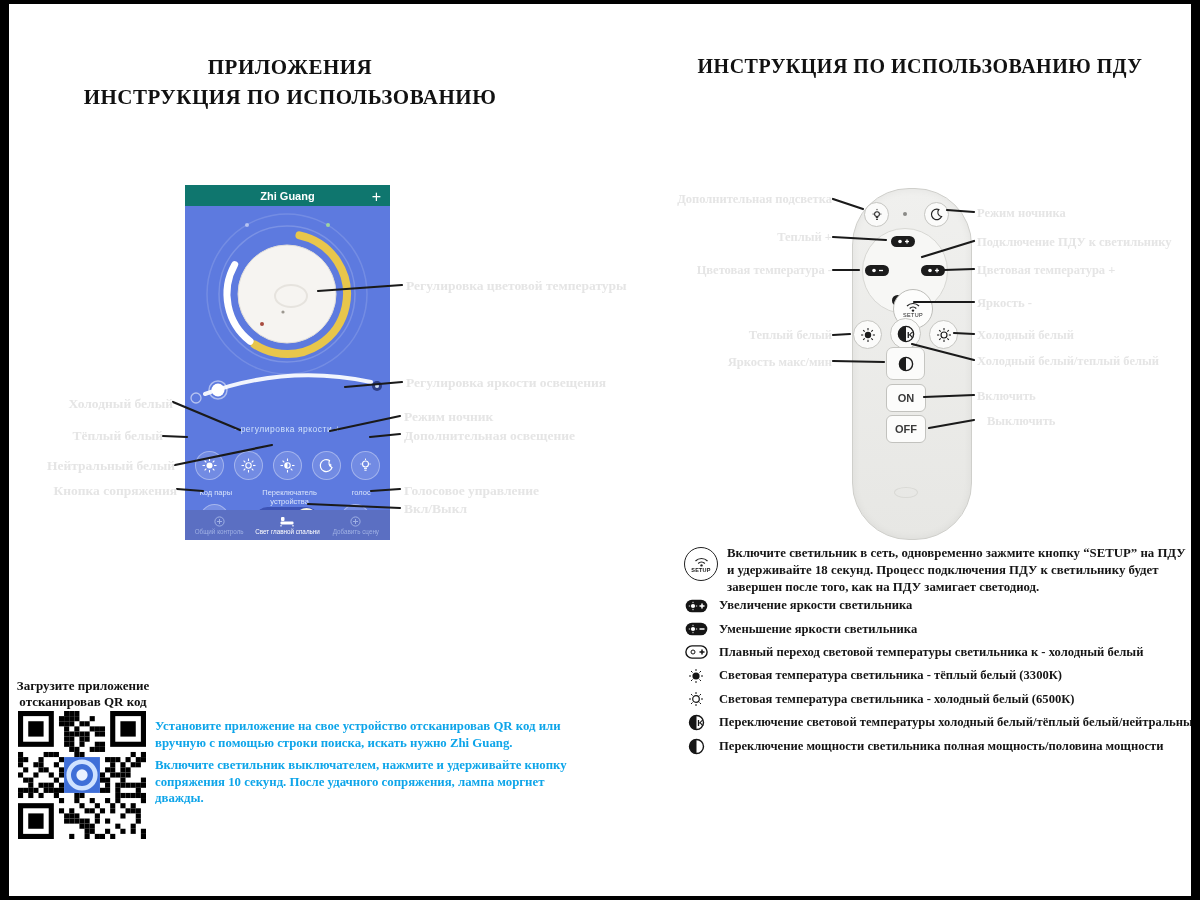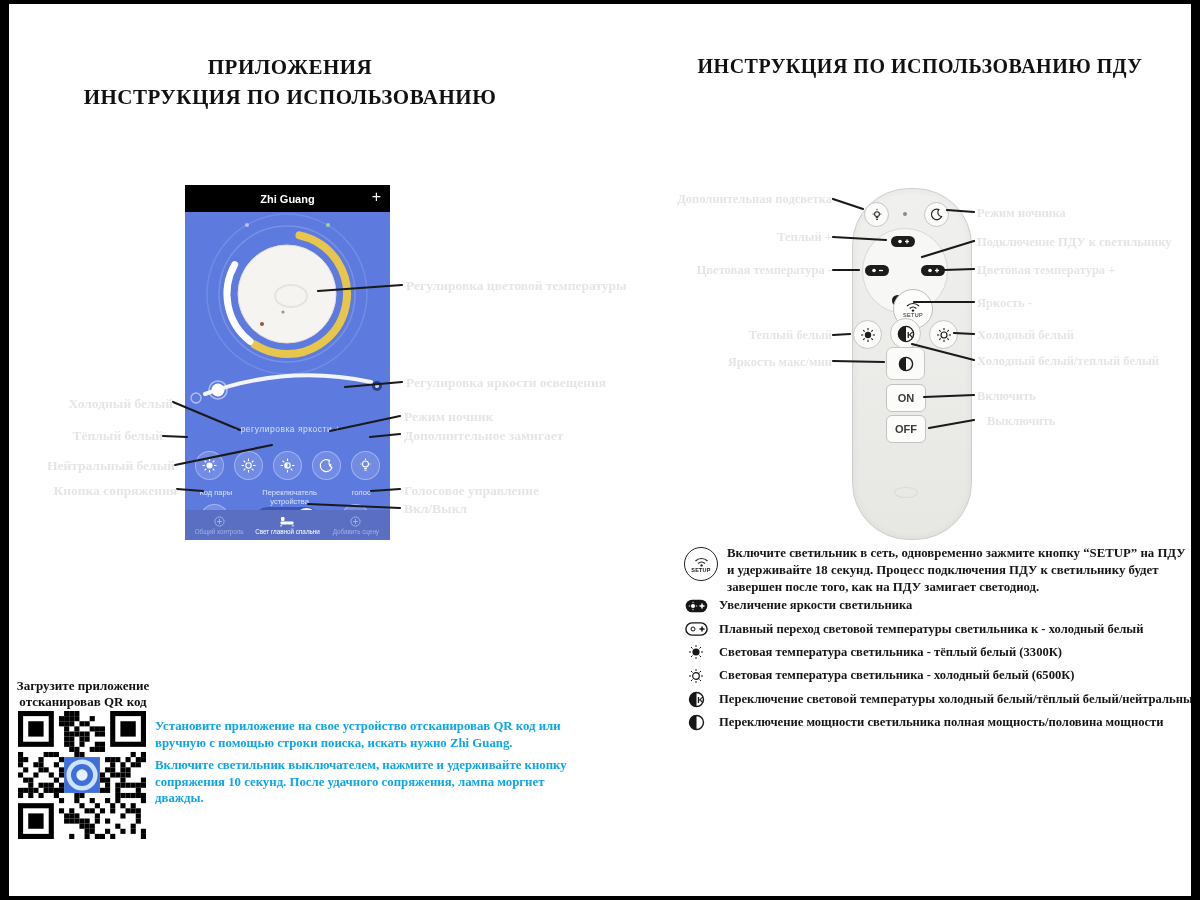--- a/index.html
+++ b/index.html
@@ -10,21 +10,21 @@
   #title-left{left:60px;top:52px;width:460px;font-size:21px;line-height:1.45;}
   #title-right{left:660px;top:55px;width:520px;font-size:20px;}
   
   .lbl{position:absolute;font-weight:700;color:#e5e5e5;font-size:13.5px;white-space:nowrap;z-index:6;}
   .lbl.r{text-align:right;}
   .lbl.sm{font-size:12.5px;}
   
   #lines{position:absolute;left:0;top:0;z-index:5;pointer-events:none;}
   
   .phone{position:absolute;left:185px;top:185px;width:205px;height:355px;background:#5d7adf;z-index:1;}
-  .phone-header{position:absolute;left:0;top:0;right:0;height:27px;background:#000000;color:#fff;display:flex;align-items:center;justify-content:center;font-family:"Liberation Sans",sans-serif;font-size:11px;font-weight:700;}
+  .phone-header{position:absolute;left:0;top:0;right:0;height:21px;background:#0f766e;color:#fff;display:flex;align-items:center;justify-content:center;font-family:"Liberation Sans",sans-serif;font-size:11px;font-weight:700;}
   .phone-plus{position:absolute;right:9px;top:3px;color:#fff;font-size:16px;font-weight:400;font-family:"Liberation Sans",sans-serif;}
   .phone-main{position:absolute;left:0;top:27px;right:0;bottom:30px;overflow:hidden;}
   .hint{position:absolute;left:0;top:212px;width:100%;text-align:center;color:#cfe0fa;font-size:8.5px;font-family:"Liberation Sans",sans-serif;letter-spacing:.5px;}
   .btnrow{position:absolute;left:0;top:239px;width:100%;display:flex;justify-content:space-evenly;}
   .cbtn{width:27px;height:27px;border-radius:50%;background:rgba(255,255,255,.13);border:1px solid rgba(255,255,255,.35);display:flex;align-items:center;justify-content:center;}
   .lblrow{position:absolute;left:0;top:276px;width:100%;display:flex;color:#d9e4fb;font-size:7.5px;font-family:"Liberation Sans",sans-serif;}
   .lblrow span:nth-child(1){width:30%;text-align:center;}
   .lblrow span:nth-child(2){width:42%;text-align:center;}
   .lblrow span:nth-child(3){width:28%;text-align:center;}
   .pairbtn,.micbtn{position:absolute;top:292px;width:27px;height:27px;border-radius:50%;background:rgba(255,255,255,.16);border:1px solid rgba(255,255,255,.35);display:flex;align-items:center;justify-content:center;}
@@ -210,21 +210,21 @@
   </div>
 </div>
 
 <div class="lbl r" style="right:1027px;top:396px">Холодный белый</div>
 <div class="lbl r" style="right:1037px;top:428px">Тёплый белый</div>
 <div class="lbl r" style="right:1025px;top:458px">Нейтральный белый</div>
 <div class="lbl r" style="right:1023px;top:483px">Кнопка сопряжения</div>
 <div class="lbl" style="left:406px;top:278px">Регулировка цветовой температуры</div>
 <div class="lbl" style="left:406px;top:375px">Регулировка яркости освещения</div>
 <div class="lbl" style="left:404px;top:409px">Режим ночник</div>
-<div class="lbl" style="left:404px;top:428px">Дополнительное замигает</div>
+<div class="lbl" style="left:404px;top:428px">Дополнительная освещение</div>
 <div class="lbl" style="left:404px;top:483px">Голосовое управление</div>
 <div class="lbl" style="left:404px;top:501px">Вкл/Выкл</div>
 
 <div class="remote">
   <div class="rbtn" style="left:11px;top:13px;width:23px;height:23px">
     <svg width="14" height="14" viewBox="0 0 15 15">
         <circle cx="7.5" cy="6.5" r="2.6" fill="none" stroke="#222" stroke-width="1.1"></circle>
         <line x1="6.2" y1="10.3" x2="8.8" y2="10.3" stroke="#222" stroke-width="1.1"></line>
         <line x1="6.6" y1="12.2" x2="8.4" y2="12.2" stroke="#222" stroke-width="1.1"></line>
         <line x1="7.5" y1="1" x2="7.5" y2="2.4" stroke="#222" stroke-width="1"></line>
@@ -358,20 +358,36 @@
             <line x1="8" y1="2.8" x2="8" y2="4.1"></line>
             <line x1="8" y1="9.9" x2="8" y2="11.2"></line>
             <line x1="3.8" y1="7" x2="5.1" y2="7"></line>
             <line x1="10.9" y1="7" x2="12.2" y2="7"></line>
           </g>
           <line x1="14.5" y1="7" x2="19.5" y2="7" stroke="#fff" stroke-width="1.5"></line>
           <line x1="17" y1="4.5" x2="17" y2="9.5" stroke="#fff" stroke-width="1.5"></line>
         </svg>
       </span>
     <span class="leg-tx">Увеличение яркости светильника</span>
+  </div>
+  <div class="leg-row">
+    <span class="leg-ic">
+        <svg width="23" height="14" viewBox="0 0 23 14">
+          <rect x="0.7" y="0.7" width="21.6" height="12.6" rx="6.3" fill="#151515"></rect>
+          <circle cx="8" cy="7" r="2.1" fill="#fff"></circle>
+          <g stroke="#fff" stroke-width=".9">
+            <line x1="8" y1="2.8" x2="8" y2="4.1"></line>
+            <line x1="8" y1="9.9" x2="8" y2="11.2"></line>
+            <line x1="3.8" y1="7" x2="5.1" y2="7"></line>
+            <line x1="10.9" y1="7" x2="12.2" y2="7"></line>
+          </g>
+          <line x1="14.5" y1="7" x2="19.5" y2="7" stroke="#fff" stroke-width="1.5"></line>
+        </svg>
+      </span>
+    <span class="leg-tx">Уменьшение яркости светильника</span>
   </div>
   <div class="leg-row">
     <span class="leg-ic">
         <svg width="23" height="14" viewBox="0 0 23 14">
           <rect x="0.9" y="0.9" width="21.2" height="12.2" rx="6.1" fill="#fff" stroke="#151515" stroke-width="1.4"></rect>
           <circle cx="8" cy="7" r="2" fill="none" stroke="#151515" stroke-width="1"></circle>
           <line x1="14.5" y1="7" x2="19.5" y2="7" stroke="#151515" stroke-width="1.5"></line>
           <line x1="17" y1="4.5" x2="17" y2="9.5" stroke="#151515" stroke-width="1.5"></line>
         </svg>
       </span>

